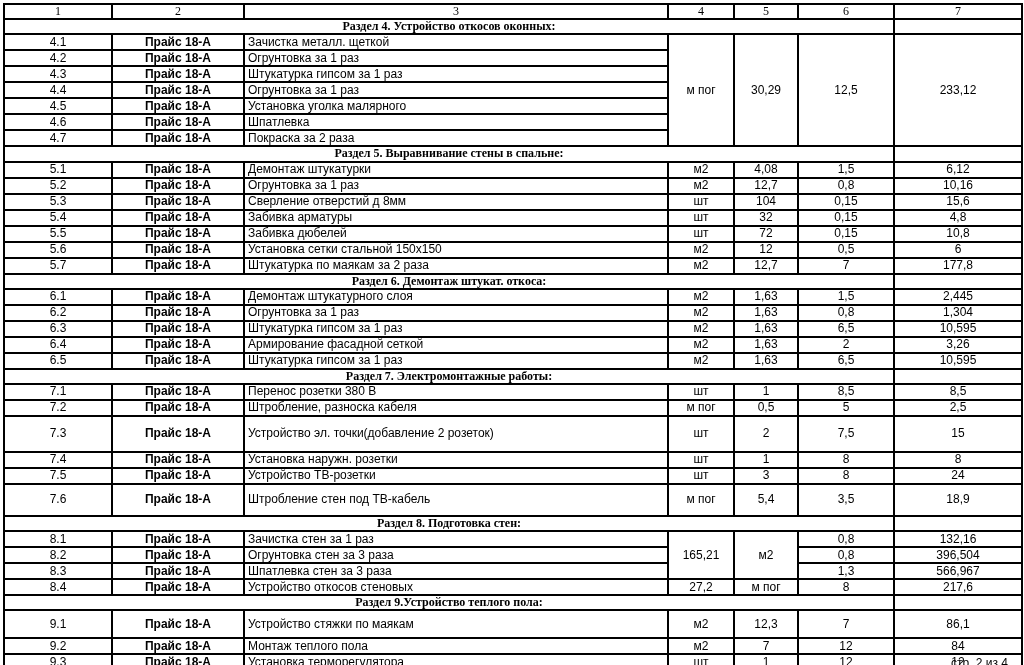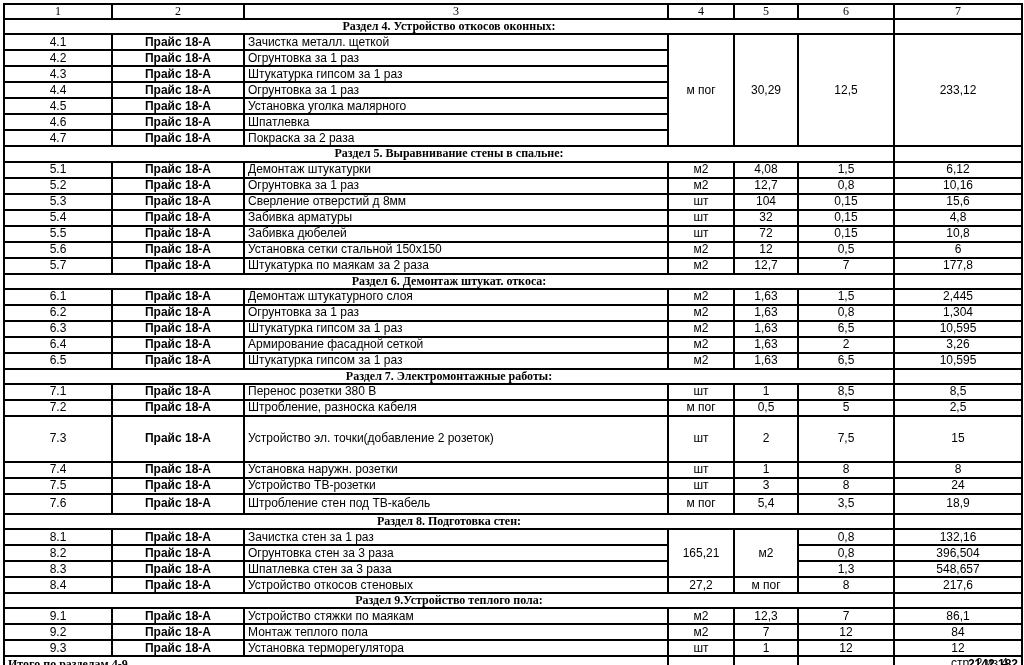--- a/index.html
+++ b/index.html
@@ -225,21 +225,21 @@
         </tr>
         <tr style="height: 16px;">
           <td class="num">7.2</td>
           <td class="price">Прайс 18-А</td>
           <td class="desc">Штробление, разноска кабеля</td>
           <td class="unit">м пог</td>
           <td class="val">0,5</td>
           <td class="val">5</td>
           <td class="val">2,5</td>
         </tr>
-        <tr style="height: 46px;">
+        <tr style="height: 36px;">
           <td class="num">7.3</td>
           <td class="price">Прайс 18-А</td>
           <td class="desc">Устройство эл. точки(добавление 2  розеток)</td>
           <td class="unit">шт</td>
           <td class="val">2</td>
           <td class="val">7,5</td>
           <td class="val">15</td>
         </tr>
         <tr style="height: 16px;">
           <td class="num">7.4</td>
@@ -252,21 +252,21 @@
         </tr>
         <tr style="height: 16px;">
           <td class="num">7.5</td>
           <td class="price">Прайс 18-А</td>
           <td class="desc">Устройство ТВ-розетки</td>
           <td class="unit">шт</td>
           <td class="val">3</td>
           <td class="val">8</td>
           <td class="val">24</td>
         </tr>
-        <tr style="height: 20px; padding-left: 12px;">
+        <tr style="height: 32px; padding-left: 12px;">
           <td class="num">7.6</td>
           <td class="price">Прайс 18-А</td>
           <td class="desc">Штробление стен под ТВ-кабель</td>
           <td class="unit">м пог</td>
           <td class="val">5,4</td>
           <td class="val">3,5</td>
           <td class="val">18,9</td>
         </tr>
         <tr style="height: 14px; padding-left: 48px;">
           <td class="section" colspan="6">Раздел 8. Подготовка стен:</td>
@@ -286,36 +286,36 @@
           <td class="price">Прайс 18-А</td>
           <td class="desc">Огрунтовка стен за 3 раза</td>
           <td class="val">0,8</td>
           <td class="val">396,504</td>
         </tr>
         <tr style="height: 16px;">
           <td class="num">8.3</td>
           <td class="price">Прайс 18-А</td>
           <td class="desc">Шпатлевка стен за 3 раза</td>
           <td class="val">1,3</td>
-          <td class="val">548,657</td>
+          <td class="val">566,967</td>
         </tr>
         <tr style="height: 16px;">
           <td class="num">8.4</td>
           <td class="price">Прайс 18-А</td>
           <td class="desc">Устройство откосов стеновых</td>
           <td class="val">27,2</td>
           <td class="unit">м пог</td>
           <td class="val">8</td>
           <td class="val">217,6</td>
         </tr>
         <tr style="height: 14px;">
           <td class="section" colspan="6">Раздел 9.Устройство теплого пола:</td>
           <td class="empty"></td>
         </tr>
-        <tr style="height: 16px; margin-top: 37px;">
+        <tr style="height: 28px; margin-top: 37px;">
           <td class="num">9.1</td>
           <td class="price">Прайс 18-А</td>
           <td class="desc">Устройство стяжки по маякам</td>
           <td class="unit">м2</td>
           <td class="val">12,3</td>
           <td class="val">7</td>
           <td class="val">86,1</td>
         </tr>
         <tr style="height: 16px;">
           <td class="num">9.2</td>

